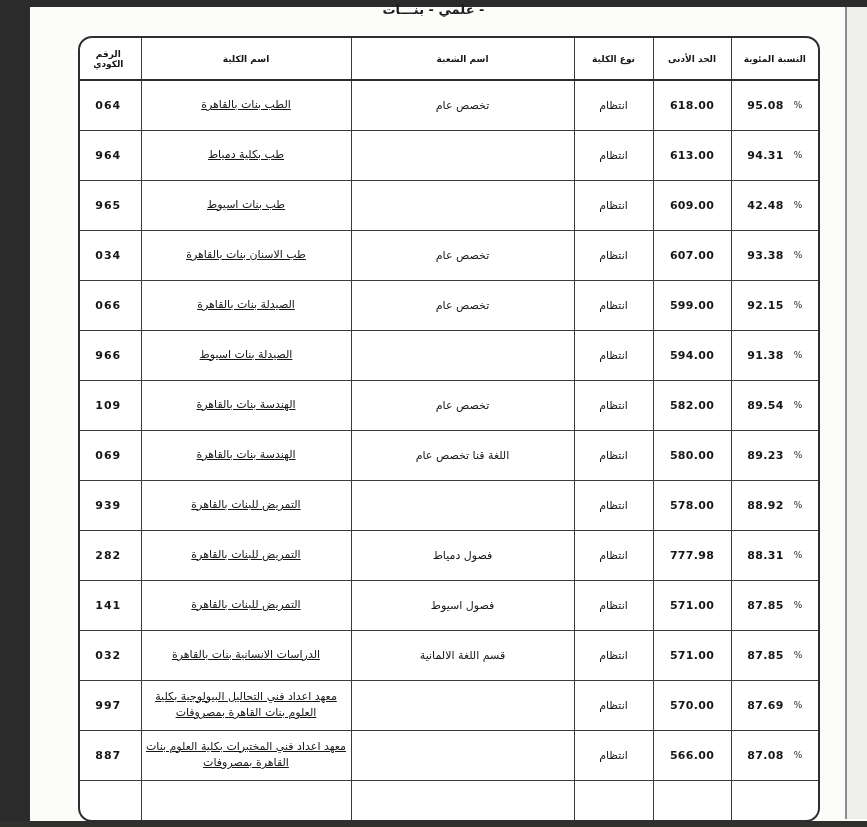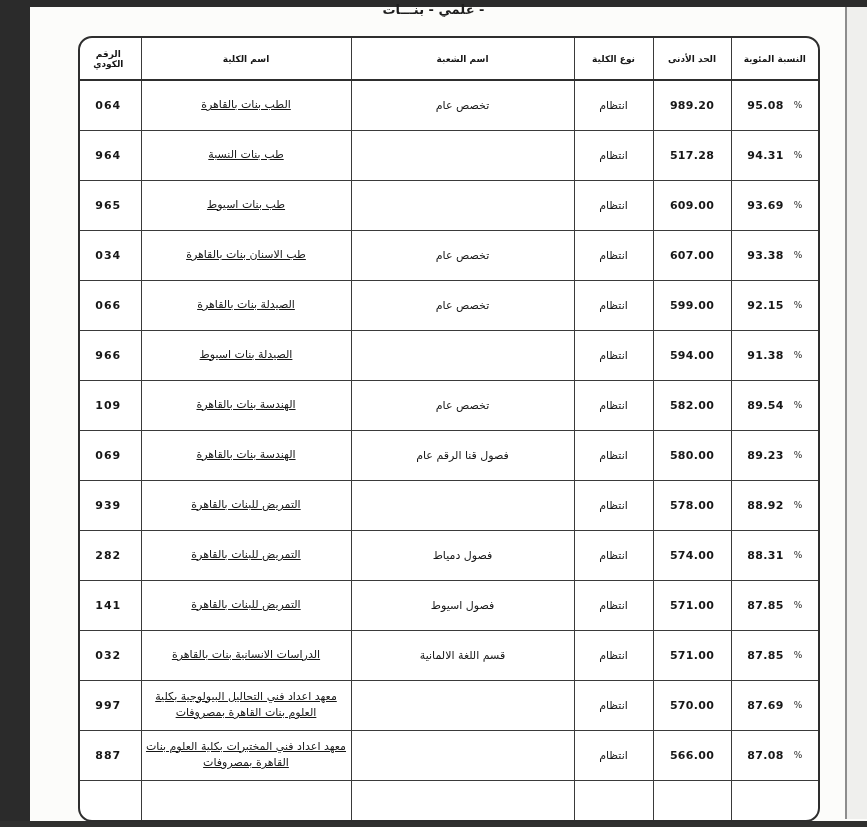--- a/index.html
+++ b/index.html
@@ -186,44 +186,44 @@
         </tr>
       </thead>
       <tbody id="table-body">
           <tr>
             <td class="c-pct">
               <div class="pct-cell">
                 <span class="pct-sign">%</span>
                 <span class="pct-val">95.08</span>
               </div>
             </td>
-            <td class="c-min">989.20</td>
+            <td class="c-min">618.00</td>
             <td class="c-type">انتظام</td>
             <td class="c-branch">تخصص عام</td>
             <td class="c-college">الطب بنات بالقاهرة</td>
             <td class="c-code">064</td>
           </tr>
           <tr>
             <td class="c-pct">
               <div class="pct-cell">
                 <span class="pct-sign">%</span>
                 <span class="pct-val">94.31</span>
               </div>
             </td>
-            <td class="c-min">517.28</td>
-            <td class="c-type">انتظام</td>
-            <td class="c-branch"></td>
-            <td class="c-college">طب بنات النسبة</td>
+            <td class="c-min">613.00</td>
+            <td class="c-type">انتظام</td>
+            <td class="c-branch"></td>
+            <td class="c-college">طب بكلية دمياط</td>
             <td class="c-code">964</td>
           </tr>
           <tr>
             <td class="c-pct">
               <div class="pct-cell">
                 <span class="pct-sign">%</span>
-                <span class="pct-val">93.69</span>
+                <span class="pct-val">42.48</span>
               </div>
             </td>
             <td class="c-min">609.00</td>
             <td class="c-type">انتظام</td>
             <td class="c-branch"></td>
             <td class="c-college">طب بنات اسيوط</td>
             <td class="c-code">965</td>
           </tr>
           <tr>
             <td class="c-pct">
@@ -279,21 +279,21 @@
           </tr>
           <tr>
             <td class="c-pct">
               <div class="pct-cell">
                 <span class="pct-sign">%</span>
                 <span class="pct-val">89.23</span>
               </div>
             </td>
             <td class="c-min">580.00</td>
             <td class="c-type">انتظام</td>
-            <td class="c-branch">فصول قنا الرقم عام</td>
+            <td class="c-branch">اللغة قنا تخصص عام</td>
             <td class="c-college">الهندسة بنات بالقاهرة</td>
             <td class="c-code">069</td>
           </tr>
           <tr>
             <td class="c-pct">
               <div class="pct-cell">
                 <span class="pct-sign">%</span>
                 <span class="pct-val">88.92</span>
               </div>
             </td>
@@ -303,21 +303,21 @@
             <td class="c-college">التمريض للبنات بالقاهرة</td>
             <td class="c-code">939</td>
           </tr>
           <tr>
             <td class="c-pct">
               <div class="pct-cell">
                 <span class="pct-sign">%</span>
                 <span class="pct-val">88.31</span>
               </div>
             </td>
-            <td class="c-min">574.00</td>
+            <td class="c-min">777.98</td>
             <td class="c-type">انتظام</td>
             <td class="c-branch">فصول دمياط</td>
             <td class="c-college">التمريض للبنات بالقاهرة</td>
             <td class="c-code">282</td>
           </tr>
           <tr>
             <td class="c-pct">
               <div class="pct-cell">
                 <span class="pct-sign">%</span>
                 <span class="pct-val">87.85</span>

